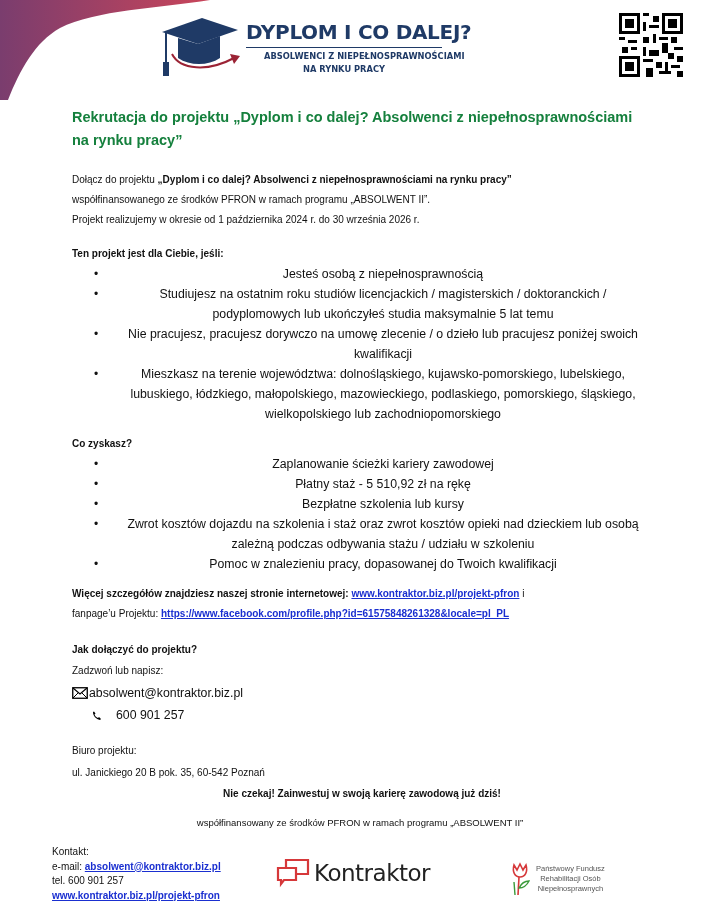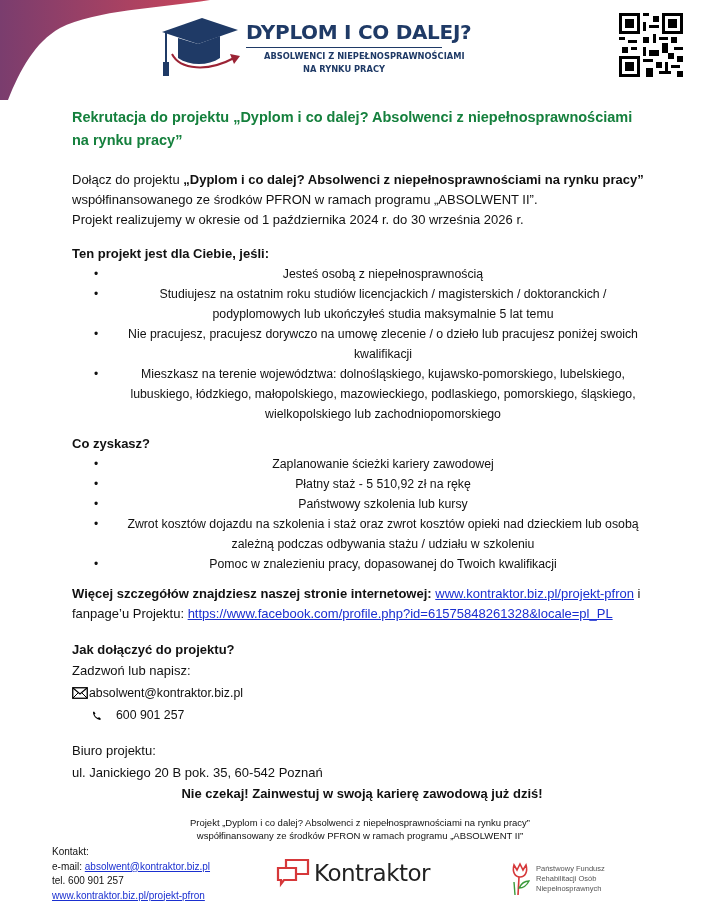--- a/index.html
+++ b/index.html
@@ -33,30 +33,30 @@
   }
   .qr {
     position: absolute; left: 619px; top: 13px; width: 64px; height: 64px;
   }
 
   .content { position: absolute; left: 72px; top: 106px; width: 580px; }
   .main-title {
     color: #15803d; font-family: "Liberation Sans", sans-serif; font-weight: bold;
     font-size: 14.5px; line-height: 23px; margin: 0;
   }
-  .p { font-size: 13px; line-height: 20px; margin: 0; }
+  .p { font-size: 10px; line-height: 20px; margin: 0; }
   .b { font-weight: bold; }
   .gap-s { height: 10px; }
   .gap-m { height: 14px; }
   ul.bullets { list-style: none; margin: 0; padding: 0 0 0 42px; text-align: center; }
   ul.bullets li { position: relative; font-size: 12.3px; line-height: 20px; }
   ul.bullets li::before {
     content: "•"; position: absolute; left: -20px; top: 0; font-size: 12px;
   }
-  a.link { color: #1a2fd0; text-decoration: underline; }
+  a.link { color: #1a2fd0; text-decoration: underline; font-weight: bold; }
   .contact-row { font-size: 12.3px; line-height: 22px; display: flex; align-items: flex-end; }
   .env-icon { width: 16px; height: 12px; margin-right: 1px; margin-bottom: 5px; }
   .phone-icon { width: 10px; height: 10px; margin: 0 14px 5px 20px; }
   .centered { text-align: center; }
 
   .footer-proj {
     position: absolute; left: 60px; top: 816px; width: 600px; text-align: center;
     font-size: 9.5px; line-height: 13px;
   }
   .footer-contact {
@@ -64,21 +64,21 @@
   }
   .kontraktor {
     position: absolute; left: 276px; top: 858px; display: flex; align-items: center;
   }
   .kontraktor-text {
     font-family: "DejaVu Sans", sans-serif; font-size: 23px; color: #222; letter-spacing: -0.5px; margin-left: 4px;
   }
   .pfron {
     position: absolute; left: 510px; top: 862px; display: flex; align-items: center;
   }
-  .pfron-text { font-size: 7.5px; line-height: 10px; color: #555; margin-left: 6px; }
+  .pfron-text { font-size: 7.5px; line-height: 10px; color: #555; margin-left: 6px; text-align: center; }
 </style>
 </head>
 <body>
 
 <svg class="wave" viewBox="0 0 708 100" preserveAspectRatio="none">
   <defs>
     <linearGradient id="wg" x1="0" y1="0" x2="1" y2="0">
       <stop offset="0" stop-color="#7a3d6e"></stop>
       <stop offset="1" stop-color="#c9455a"></stop>
     </linearGradient>
@@ -164,21 +164,21 @@
     <li>Studiujesz na ostatnim roku studiów licencjackich / magisterskich / doktoranckich / podyplomowych lub ukończyłeś studia maksymalnie 5 lat temu</li>
     <li>Nie pracujesz, pracujesz dorywczo na umowę zlecenie / o dzieło lub pracujesz poniżej swoich kwalifikacji</li>
     <li>Mieszkasz na terenie województwa: dolnośląskiego, kujawsko-pomorskiego, lubelskiego, lubuskiego, łódzkiego, małopolskiego, mazowieckiego, podlaskiego, pomorskiego, śląskiego, wielkopolskiego lub zachodniopomorskiego</li>
   </ul>
   <div class="gap-s"></div>
 
   <p class="p b">Co zyskasz?</p>
   <ul class="bullets">
     <li>Zaplanowanie ścieżki kariery zawodowej</li>
     <li>Płatny staż - 5 510,92 zł na rękę</li>
-    <li>Państwowy szkolenia lub kursy</li>
+    <li>Bezpłatne szkolenia lub kursy</li>
     <li>Zwrot kosztów dojazdu na szkolenia i staż oraz zwrot kosztów opieki nad dzieckiem lub osobą zależną podczas odbywania stażu / udziału w szkoleniu</li>
     <li>Pomoc w znalezieniu pracy, dopasowanej do Twoich kwalifikacji</li>
   </ul>
   <div class="gap-s"></div>
 
   <p class="p">
     <span class="b">Więcej szczegółów znajdziesz naszej stronie internetowej: </span><a class="link">www.kontraktor.biz.pl/projekt-pfron</a><span> i</span>
   </p>
   <p class="p">
     <span>fanpage’u Projektu: </span><a class="link">https://www.facebook.com/profile.php?id=61575848261328&amp;locale=pl_PL</a>
@@ -202,21 +202,20 @@
     </svg>
     <span>600 901 257</span>
   </div>
   <div style="height:14px"></div>
   <p class="p" style="line-height:22px">Biuro projektu:</p>
   <p class="p" style="line-height:22px">ul. Janickiego 20 B pok. 35, 60-542 Poznań</p>
   <p class="p b centered" style="line-height:20px">Nie czekaj! Zainwestuj w swoją karierę zawodową już dziś!</p>
 </div>
 
 <div class="footer-proj">
-  <div>Projekt „Dyplom i co dalej? Absolwenci z niepełnosprawnościami na rynku pracy”</div>
   <div>współfinansowany ze środków PFRON w ramach programu „ABSOLWENT II”</div>
 </div>
 
 <div class="footer-contact">
   <div>Kontakt:</div>
   <div><span>e-mail: </span><a class="link">absolwent@kontraktor.biz.pl</a></div>
   <div>tel. 600 901 257</div>
   <div><a class="link">www.kontraktor.biz.pl/projekt-pfron</a></div>
 </div>
 

